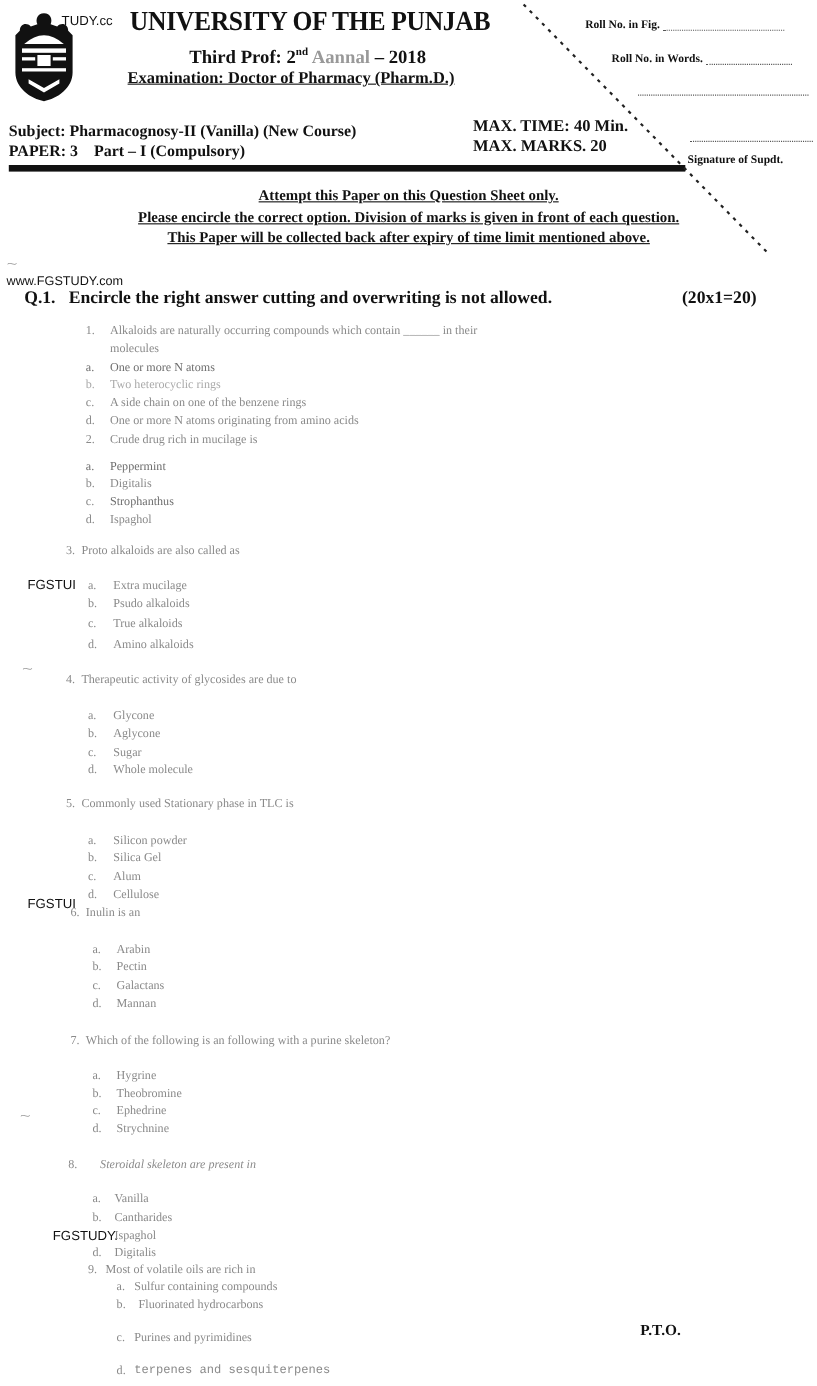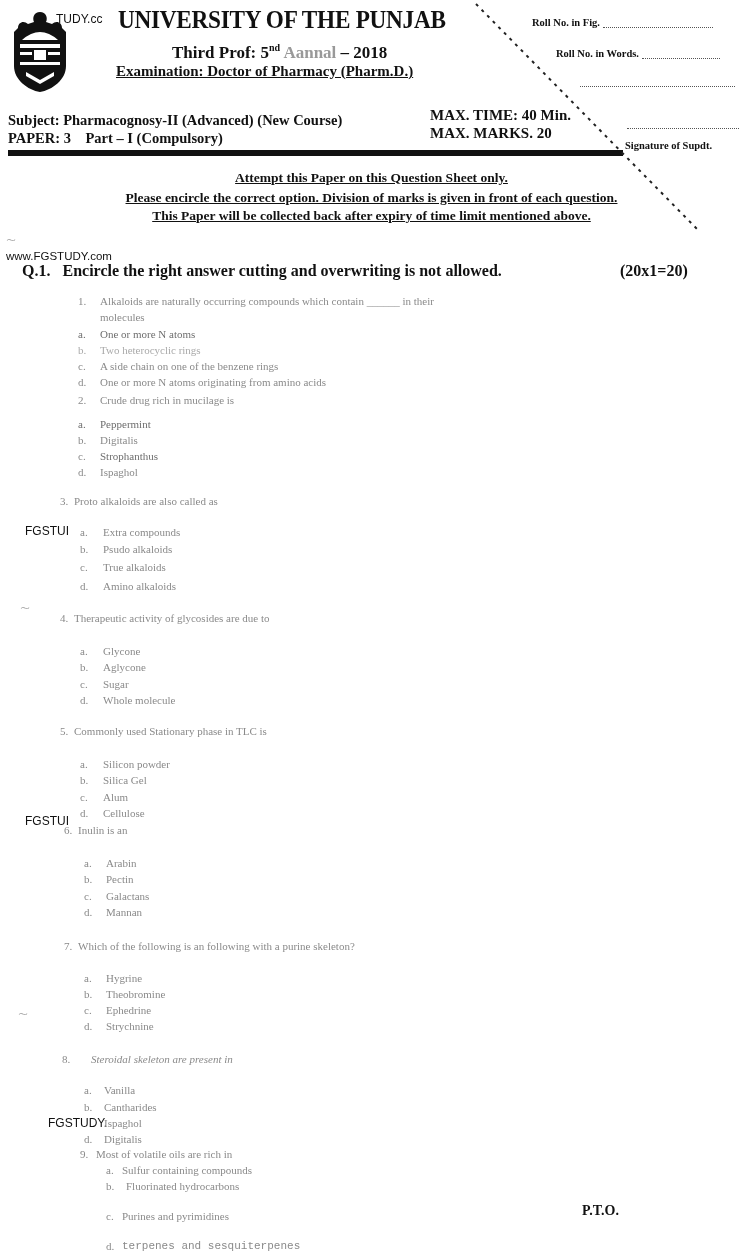--- a/index.html
+++ b/index.html
@@ -43,24 +43,24 @@
   <rect x="12" y="42" width="12" height="3" fill="#fff"></rect>
   <rect x="40" y="42" width="12" height="3" fill="#fff"></rect>
   <rect x="26" y="40" width="12" height="10" fill="#fff"></rect>
   <rect x="12" y="52" width="40" height="3" fill="#fff"></rect>
   <path d="M18 62 L32 70 L46 62 L46 66 L32 74 L18 66 Z" fill="#fff"></path>
 </svg>
 
 <div class="abs wm" style="left:56px;top:12px;">TUDY.cc</div>
 
 <div class="abs hdr title">UNIVERSITY OF THE PUNJAB</div>
-<div class="abs hdr sub1"><span>Third Prof: 5</span><sup>nd</sup><span class="faint"> Aannal</span><span> – 2018</span></div>
+<div class="abs hdr sub1"><span>Third Prof: 2</span><sup>nd</sup><span class="faint"> Aannal</span><span> – 2018</span></div>
 <div class="abs hdr sub2">Examination: Doctor of Pharmacy (Pharm.D.)</div>
 
-<div class="abs hdr subject">Subject: Pharmacognosy-II (Advanced) (New Course)</div>
+<div class="abs hdr subject">Subject: Pharmacognosy-II (Vanilla) (New Course)</div>
 <div class="abs hdr paper" style="white-space:pre;">PAPER: 3    Part – I (Compulsory)</div>
 <div class="abs hdr maxtime">MAX. TIME: 40 Min.</div>
 <div class="abs hdr maxmarks">MAX. MARKS. 20</div>
 <div class="abs thickbar"></div>
 
 <svg class="abs diag" viewBox="0 0 273 240">
   <line x1="6" y1="4" x2="230" y2="232" stroke="#222" stroke-width="2" stroke-dasharray="3,5"></line>
 </svg>
 <div class="abs hdr roll1"><span>Roll No. in Fig.</span> <span class="dots" style="width:110px;"></span></div>
 <div class="abs hdr roll2"><span>Roll No. in Words.</span> <span class="dots" style="width:78px;"></span></div>
@@ -98,21 +98,21 @@
 <div class="abs faded" style="left:100px;top:434px;">Digitalis</div>
 <div class="abs faded" style="left:78px;top:450px;">c.</div>
 <div class="abs faded mid" style="left:100px;top:450px;text-align:right;">Strophanthus</div>
 <div class="abs faded" style="left:78px;top:466px;">d.</div>
 <div class="abs faded" style="left:100px;top:466px;">Ispaghol</div>
 
 <div class="abs faded" style="left:60px;top:495px;">3.</div>
 <div class="abs faded" style="left:74px;top:495px;">Proto alkaloids are also called as</div>
 <div class="abs wm" style="left:25px;top:524px;">FGSTUI</div>
 <div class="abs faded" style="left:80px;top:526px;">a.</div>
-<div class="abs faded" style="left:103px;top:526px;">Extra compounds</div>
+<div class="abs faded" style="left:103px;top:526px;">Extra mucilage</div>
 <div class="abs faded" style="left:80px;top:543px;">b.</div>
 <div class="abs faded" style="left:103px;top:543px;">Psudo alkaloids</div>
 <div class="abs faded" style="left:80px;top:561px;">c.</div>
 <div class="abs faded" style="left:103px;top:561px;">True alkaloids</div>
 <div class="abs faded" style="left:80px;top:580px;">d.</div>
 <div class="abs faded" style="left:103px;top:580px;">Amino alkaloids</div>
 <div class="abs speck" style="left:20px;top:600px;">⁓</div>
 
 <div class="abs faded" style="left:60px;top:612px;">4.</div>
 <div class="abs faded" style="left:74px;top:612px;">Therapeutic activity of glycosides are due to</div>

